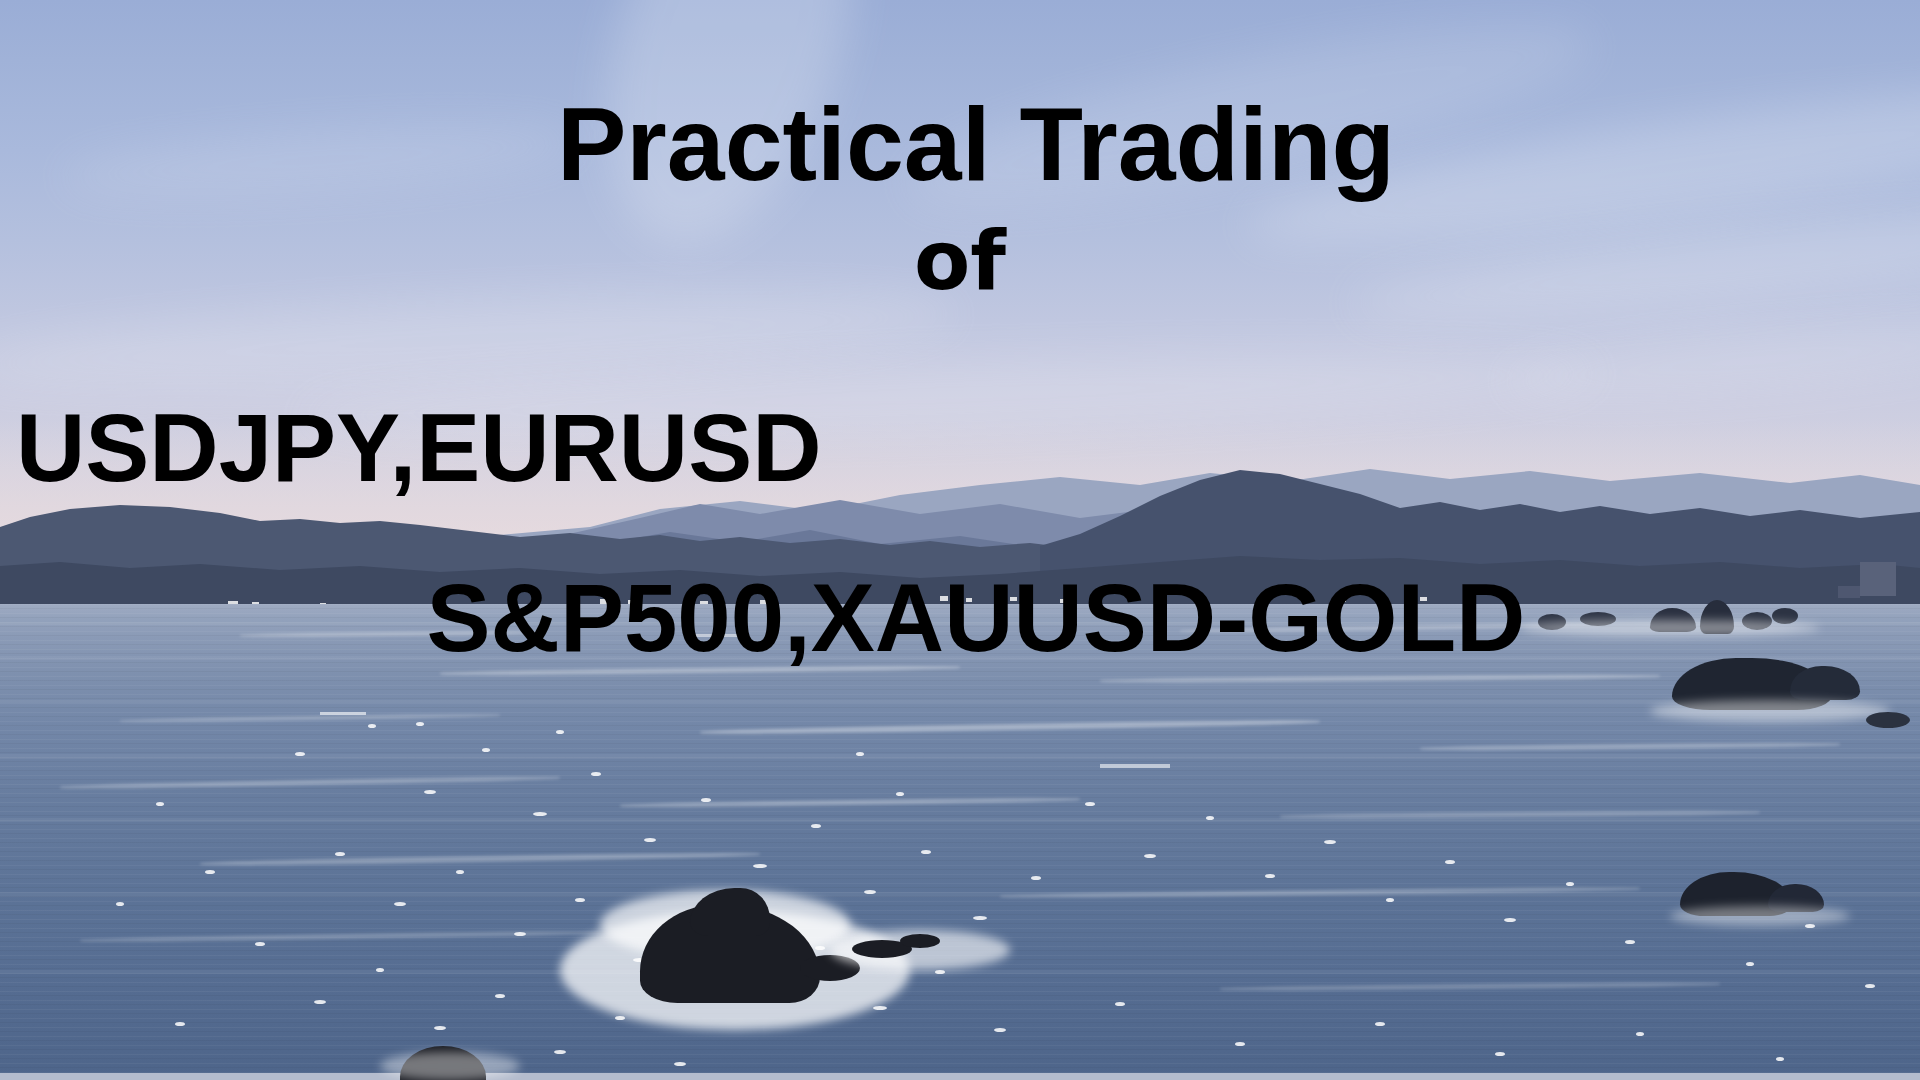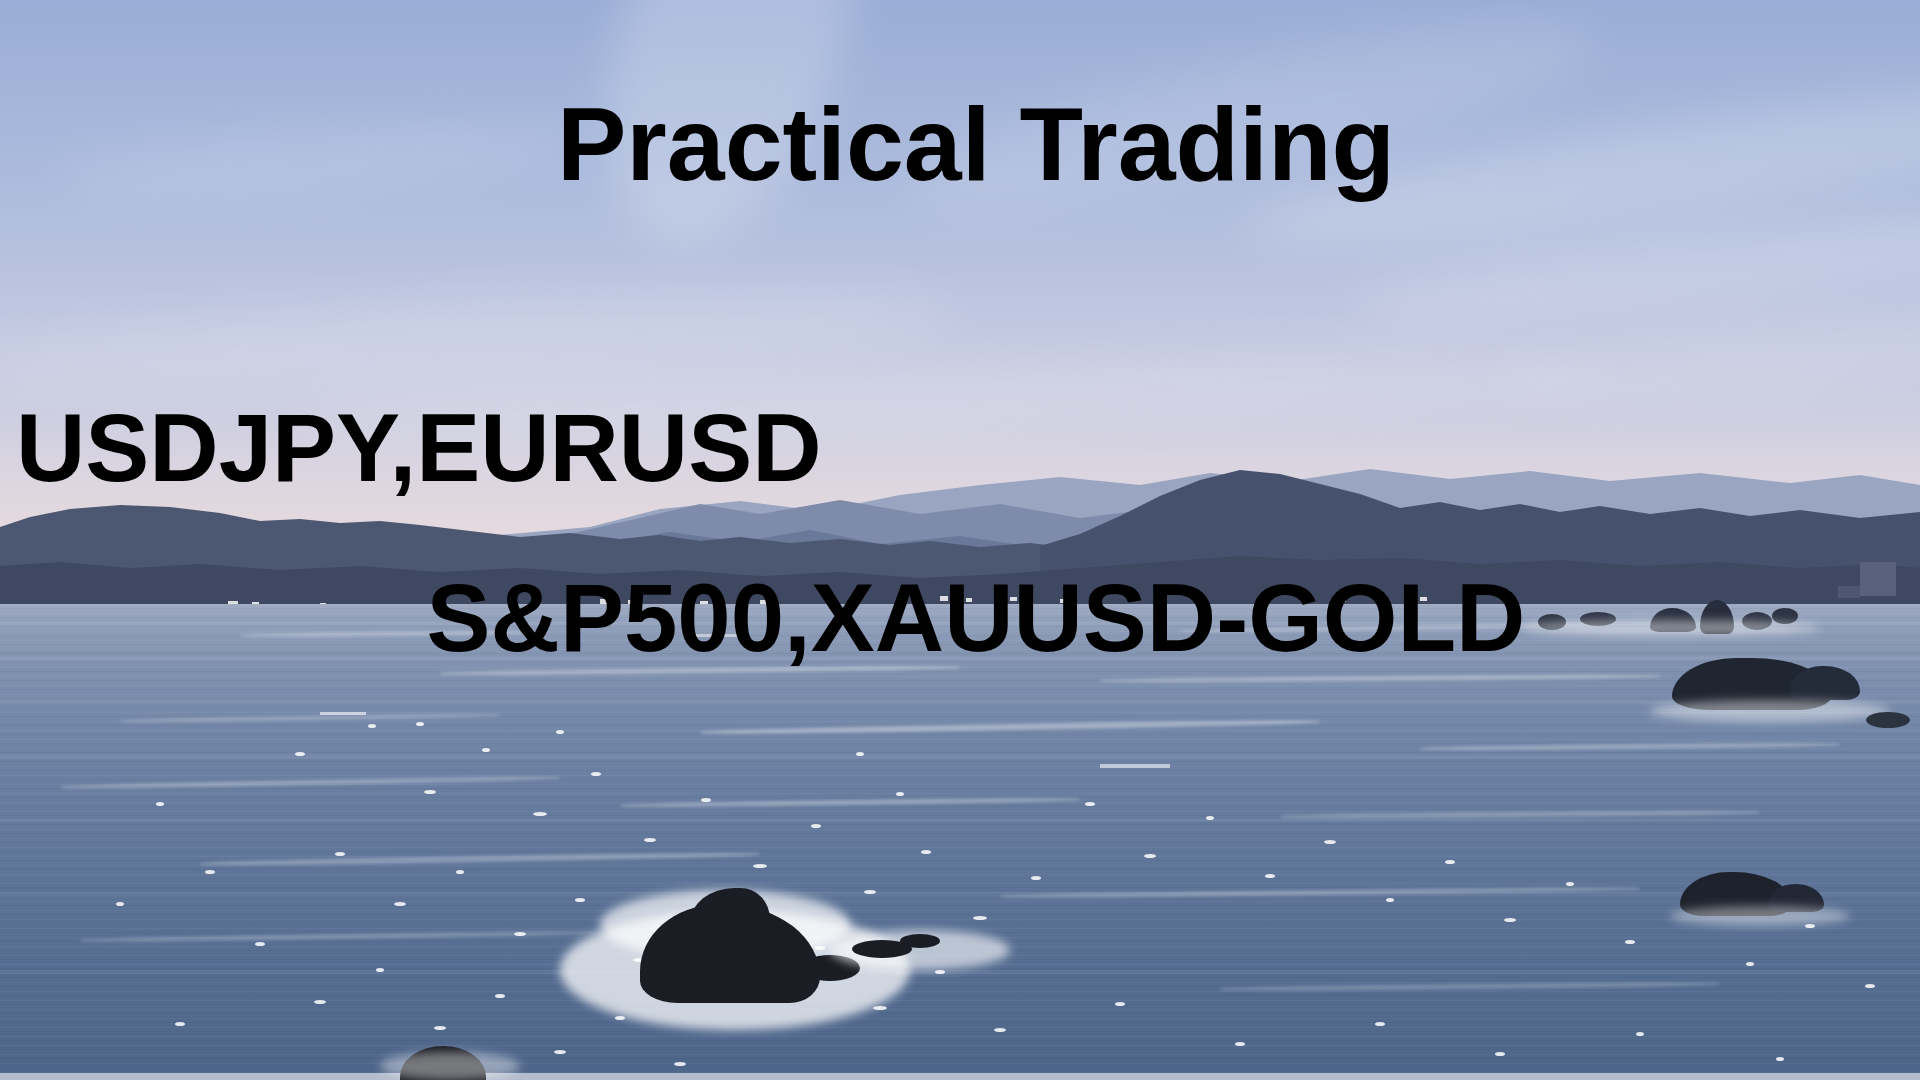--- a/index.html
+++ b/index.html
@@ -397,20 +397,21 @@
     <div class="foam" style="left:1670px;top:906px;width:180px;height:20px;opacity:.5;"></div>
 
     <div class="shorelight" style="left:320px;top:712px;width:46px;height:3px;opacity:.75;"></div>
     <div class="shorelight" style="left:1100px;top:764px;width:70px;height:4px;opacity:.7;"></div>
     <div class="shorelight" style="left:690px;top:634px;width:50px;height:3px;opacity:.6;"></div>
   </div>
 
   <div class="textlayer">
     <div class="tx cond" id="line-title">Practical Trading</div>
 
+    <div class="tx" id="line-of">of</div>
 
     <div class="tx cond" id="line-pairs">USDJPY,EURUSD</div>
 
     <div class="tx cond" id="line-indices">S&amp;P500,XAUUSD-GOLD</div>
 
   </div>
 
 </div>
 
 </body></html>

